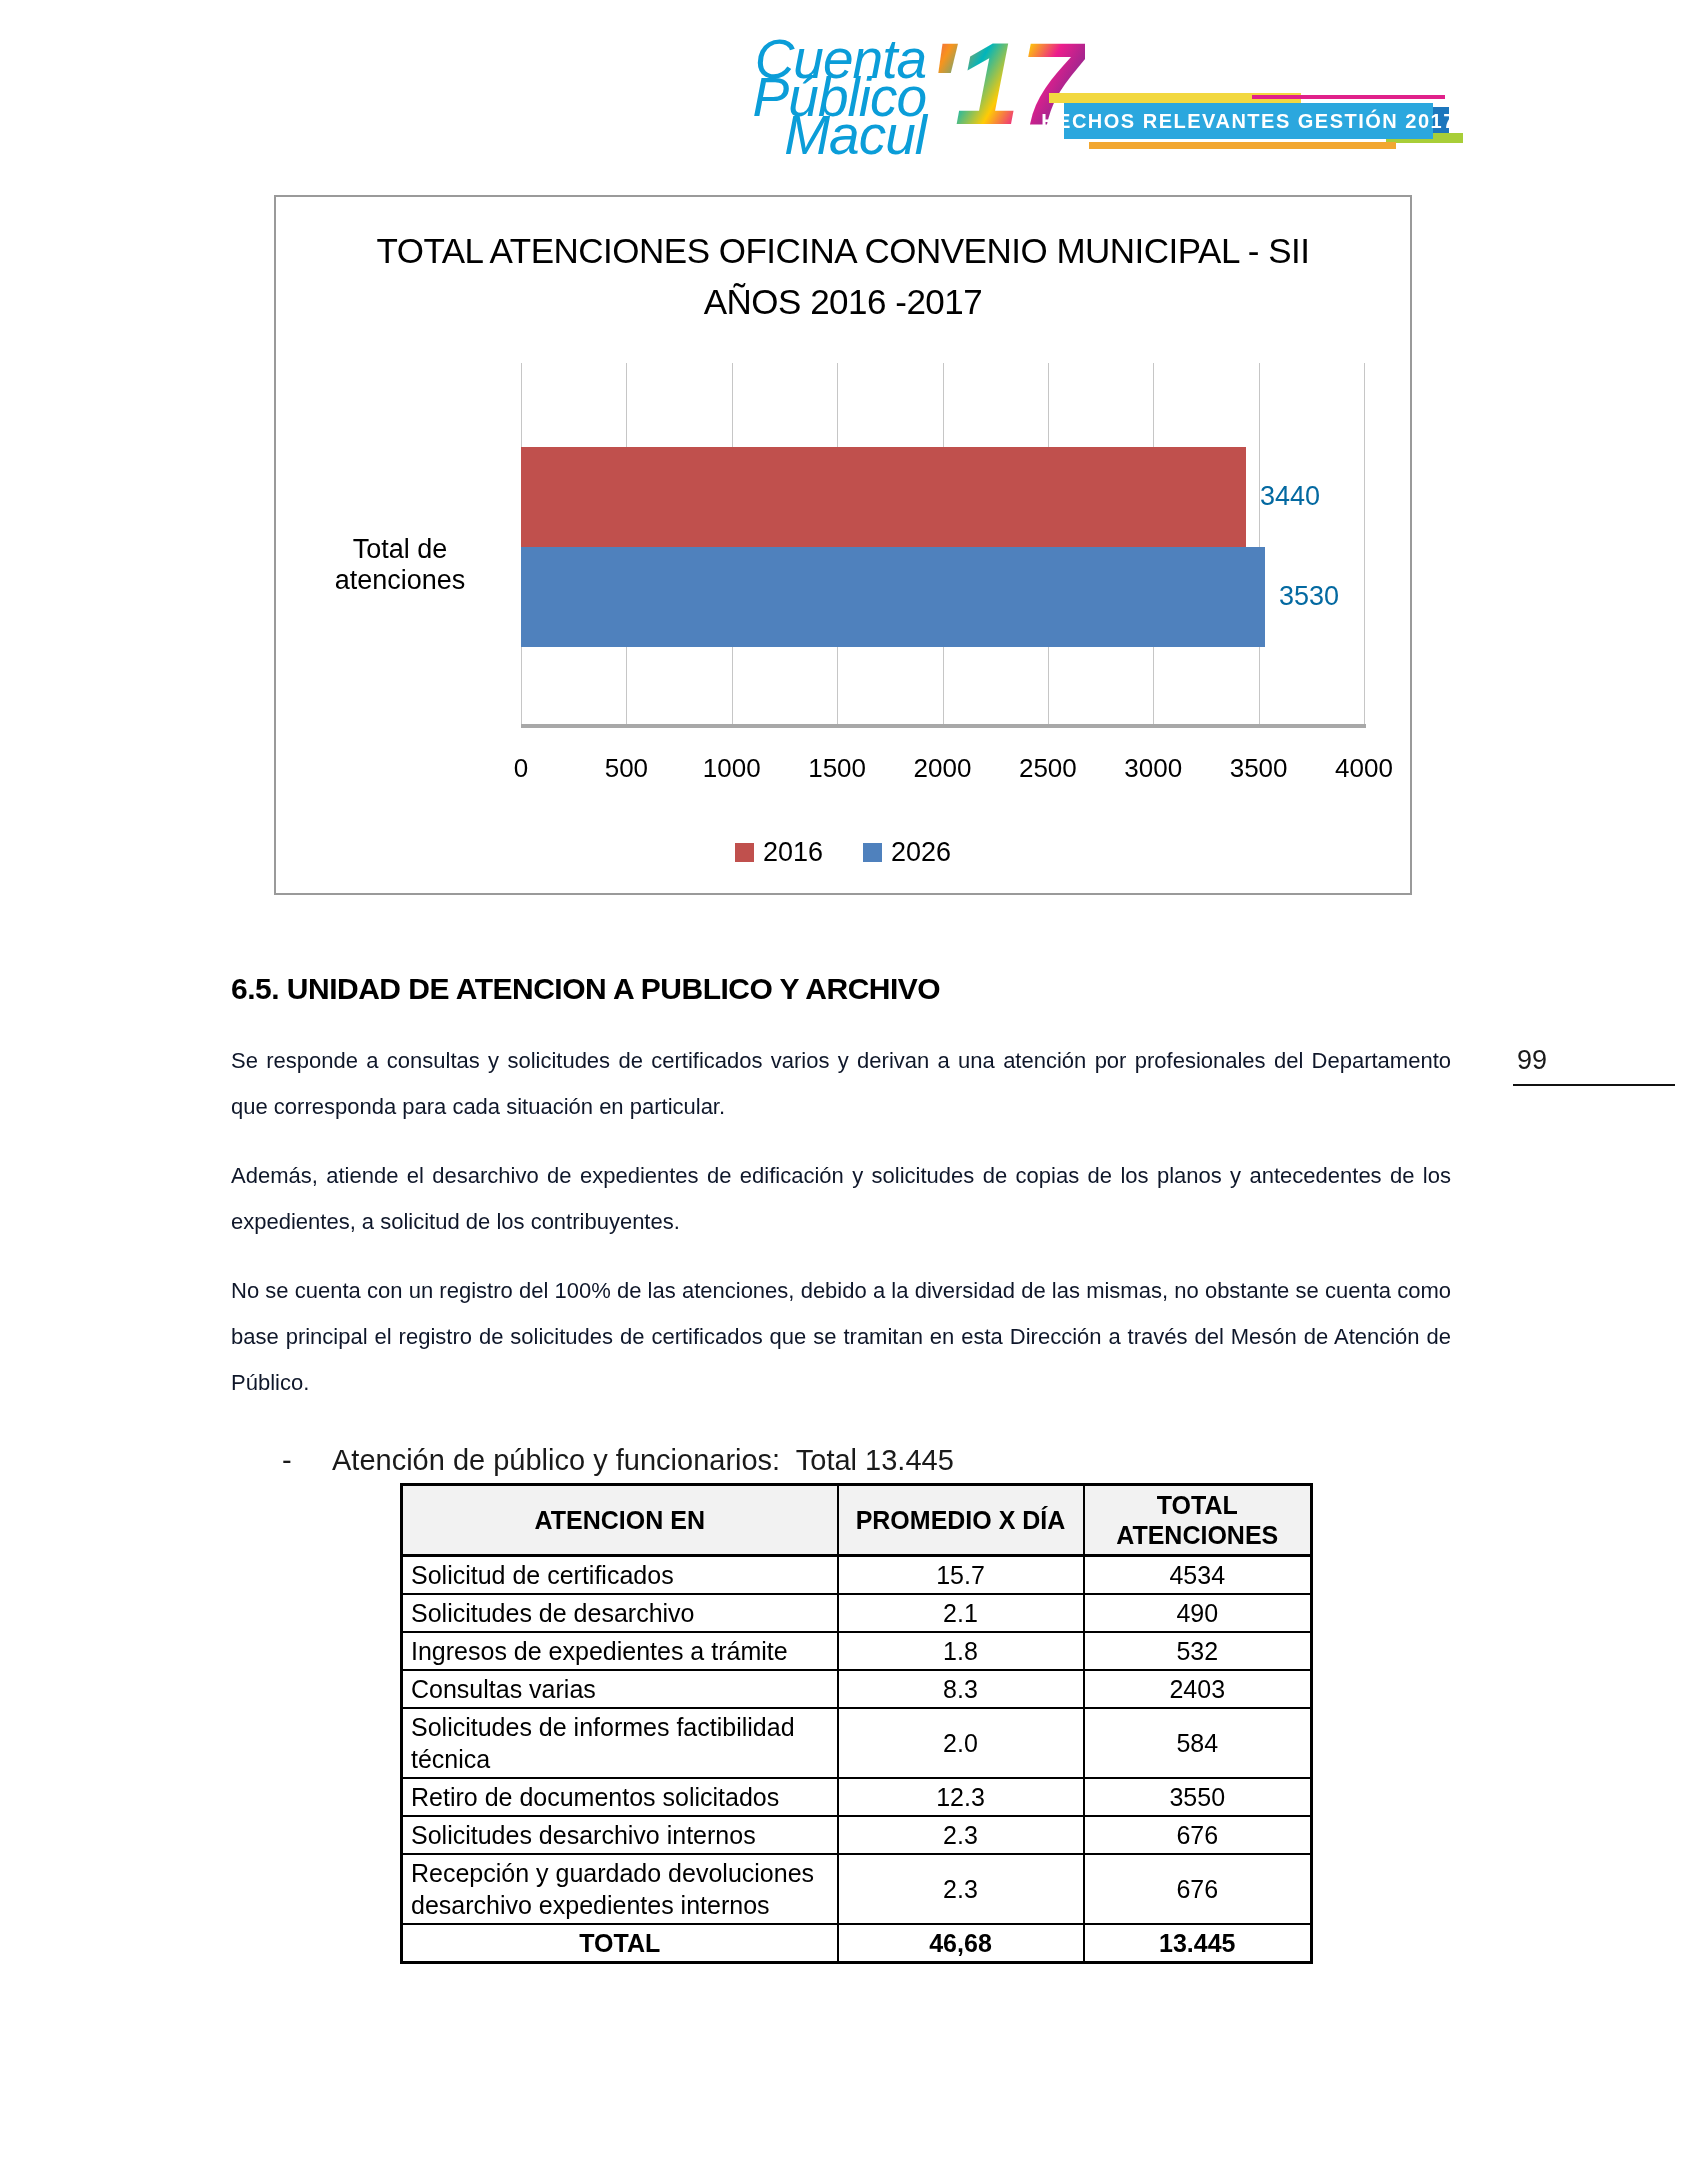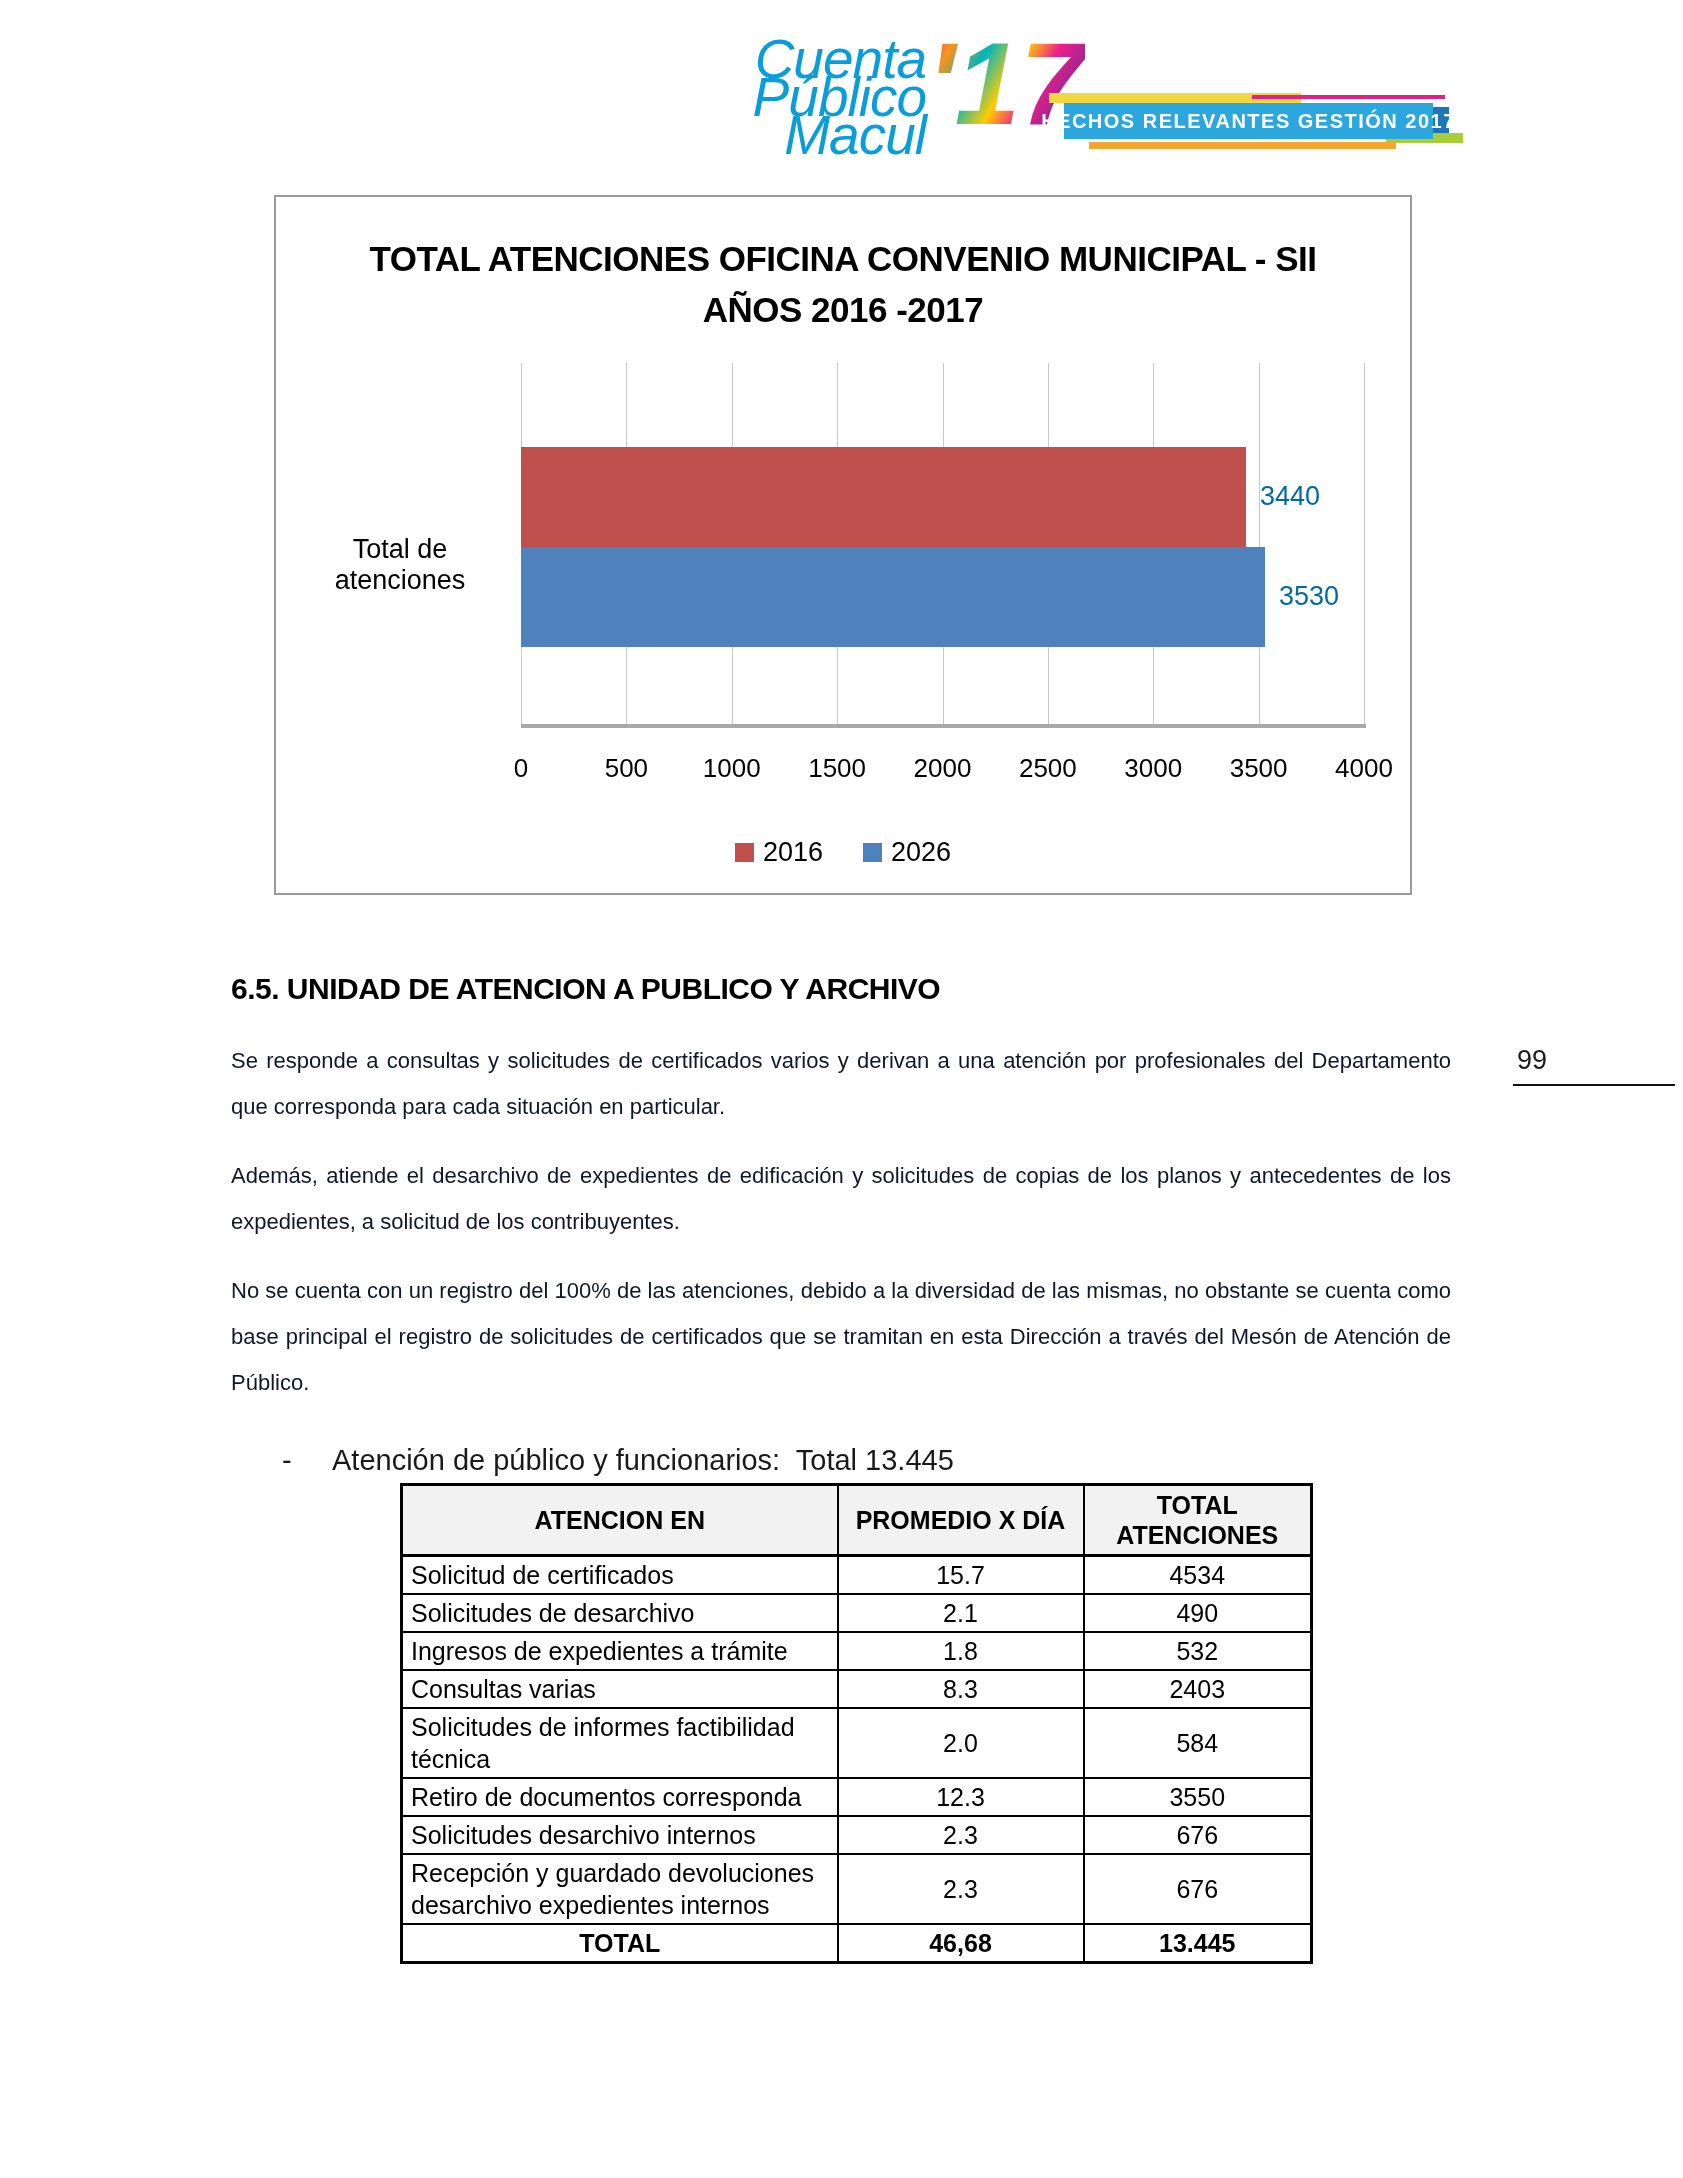--- a/index.html
+++ b/index.html
@@ -38,21 +38,21 @@
     color:#ffffff; font-weight:bold; font-size:20px; letter-spacing:1.5px; white-space:nowrap;
   }
 
   
   .chart-box {
     position:absolute; left:274px; top:195px; width:1138px; height:700px;
     border:2px solid #9a9a9a; background:#ffffff;
   }
   .chart-title {
     position:absolute; top:28px; left:0; width:100%; text-align:center;
-    font-weight:bold; font-size:35px; line-height:51px; color:#000; letter-spacing:-0.5px;margin-top:8px;
+    font-weight:normal; font-size:35px; line-height:51px; color:#000; letter-spacing:-0.5px;
   }
   .plot { position:absolute; left:245px; top:166px; width:843px; height:361px; }
   .gridline { position:absolute; top:0; bottom:0; width:1px; background:#c6c6c6; }
   .axis-line { position:absolute; left:0; right:-2px; bottom:-4px; height:4px; background:#a8a8a8; }
   .bar { position:absolute; left:0; }
   .bar-value { position:absolute; font-size:27px; color:#0369a1; white-space:nowrap;text-align:center; }
   .cat-label {
     position:absolute; left:16px; top:337px; width:216px; text-align:center;
     font-size:27px; color:#000;
   }
@@ -213,21 +213,21 @@
           <td>Consultas varias</td>
           <td>8.3</td>
           <td>2403</td>
         </tr>
         <tr>
           <td>Solicitudes de informes factibilidad técnica</td>
           <td>2.0</td>
           <td>584</td>
         </tr>
         <tr>
-          <td>Retiro de documentos corresponda</td>
+          <td>Retiro de documentos solicitados</td>
           <td>12.3</td>
           <td>3550</td>
         </tr>
         <tr>
           <td>Solicitudes desarchivo internos</td>
           <td>2.3</td>
           <td>676</td>
         </tr>
         <tr>
           <td>Recepción y guardado devoluciones desarchivo expedientes internos</td>

